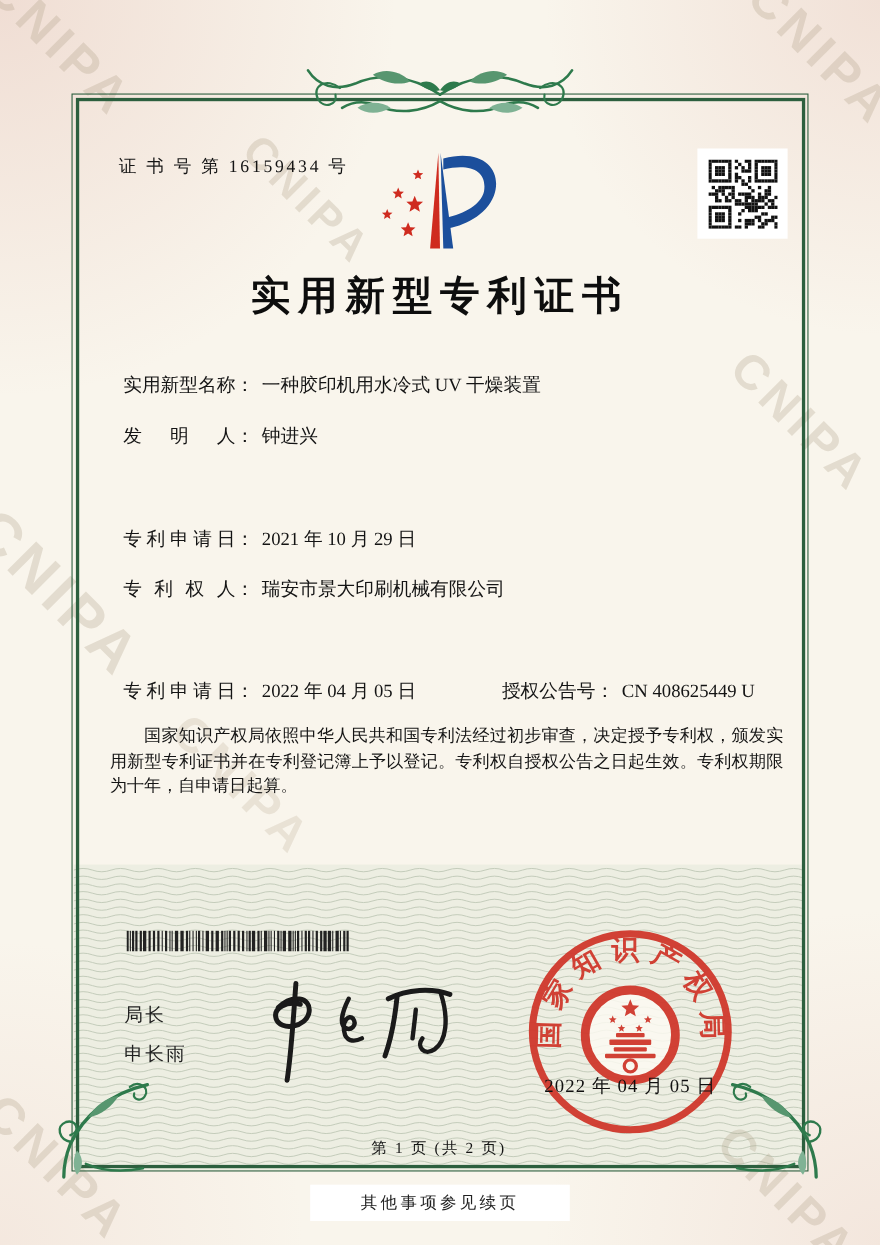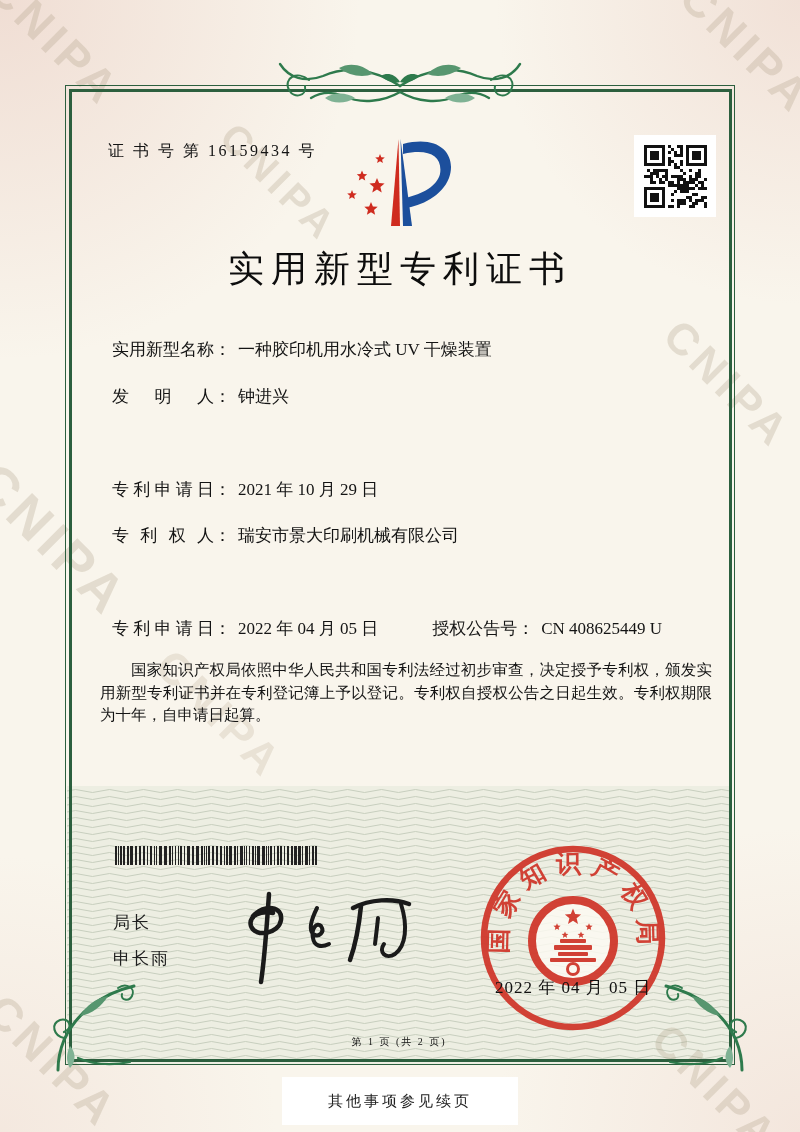--- a/index.html
+++ b/index.html
@@ -21,38 +21,38 @@
   #frame{position:absolute;left:65px;top:85px;width:668px;height:978px;
     border:1.5px solid #2c5f3e;z-index:2;pointer-events:none}
   #frame-inner{position:absolute;inset:2.5px;border:3px solid #2c5f3e}
   .orn{position:absolute;z-index:2;pointer-events:none}
   
   #certno{position:absolute;left:108px;top:141px;z-index:3;font-size:16px;letter-spacing:2.5px}
   #logo{position:absolute;left:344px;top:136px;z-index:3}
   #qrbox{position:absolute;left:634px;top:135px;width:82px;height:82px;background:#fff;
     z-index:3;display:flex;align-items:center;justify-content:center}
   #title{position:absolute;left:0;right:0;top:245px;z-index:3;text-align:center;
-    font-size:36px;font-weight:normal;letter-spacing:7px;color:#0d0d0d}
+    font-size:36px;font-weight:bold;letter-spacing:7px;color:#0d0d0d}
   .frow{position:absolute;left:112px;z-index:3;font-size:17px;white-space:nowrap}
   .flab{display:inline-block;width:102px;text-align:justify;text-align-last:justify;vertical-align:bottom}
   .fval{margin-left:7px}
-  .fgroup2{margin-left:54px}
+  .fgroup2{margin-left:78px}
   #paras{position:absolute;left:100px;top:659px;width:612px;z-index:3;
     font-size:15.5px;line-height:22.5px;text-align:justify}
   #paras p{margin:0;text-indent:2em}
   #barcode{position:absolute;left:115px;top:846px;z-index:3}
   .sig-label{position:absolute;left:113px;z-index:3;font-size:17px;letter-spacing:2px;
     font-family:Liberation Serif, serif;color:#202020}
   #signature{position:absolute;left:225px;top:886px;z-index:3}
   #seal{position:absolute;left:477px;top:842px;z-index:4;opacity:.95}
   #seal-date{position:absolute;left:477px;top:976px;width:192px;z-index:5;
     text-align:center;font-size:17px;letter-spacing:1px;color:#101010}
   #page-num{position:absolute;left:65px;top:1035px;width:668px;z-index:3;
-    text-align:center;font-size:10px;letter-spacing:2px}
-  #contbox{position:absolute;left:282px;top:1077px;width:236px;height:48px;background:#ffffff;
+    text-align:center;font-size:14px;letter-spacing:2px}
+  #contbox{position:absolute;left:282px;top:1077px;width:236px;height:33px;background:#ffffff;
     z-index:3;display:flex;align-items:center;justify-content:center;
     font-size:15px;letter-spacing:3px;color:#222}
 </style>
 </head>
 <body>
 
 <div id="page">
 
   <svg id="waves" width="664" height="278">
       <path d="M0 5 q8.5,-3 17,0 q8.5,3 17,0 q8.5,-3 17,0 q8.5,3 17,0 q8.5,-3 17,0 q8.5,3 17,0 q8.5,-3 17,0 q8.5,3 17,0 q8.5,-3 17,0 q8.5,3 17,0 q8.5,-3 17,0 q8.5,3 17,0 q8.5,-3 17,0 q8.5,3 17,0 q8.5,-3 17,0 q8.5,3 17,0 q8.5,-3 17,0 q8.5,3 17,0 q8.5,-3 17,0 q8.5,3 17,0 q8.5,-3 17,0 q8.5,3 17,0 q8.5,-3 17,0 q8.5,3 17,0 q8.5,-3 17,0 q8.5,3 17,0 q8.5,-3 17,0 q8.5,3 17,0 q8.5,-3 17,0 q8.5,3 17,0 q8.5,-3 17,0 q8.5,3 17,0 q8.5,-3 17,0 q8.5,3 17,0 q8.5,-3 17,0 q8.5,3 17,0 q8.5,-3 17,0 q8.5,3 17,0 q8.5,-3 17,0 q8.5,3 17,0" fill="none" stroke="#c3cbba" stroke-width="0.9"></path>

